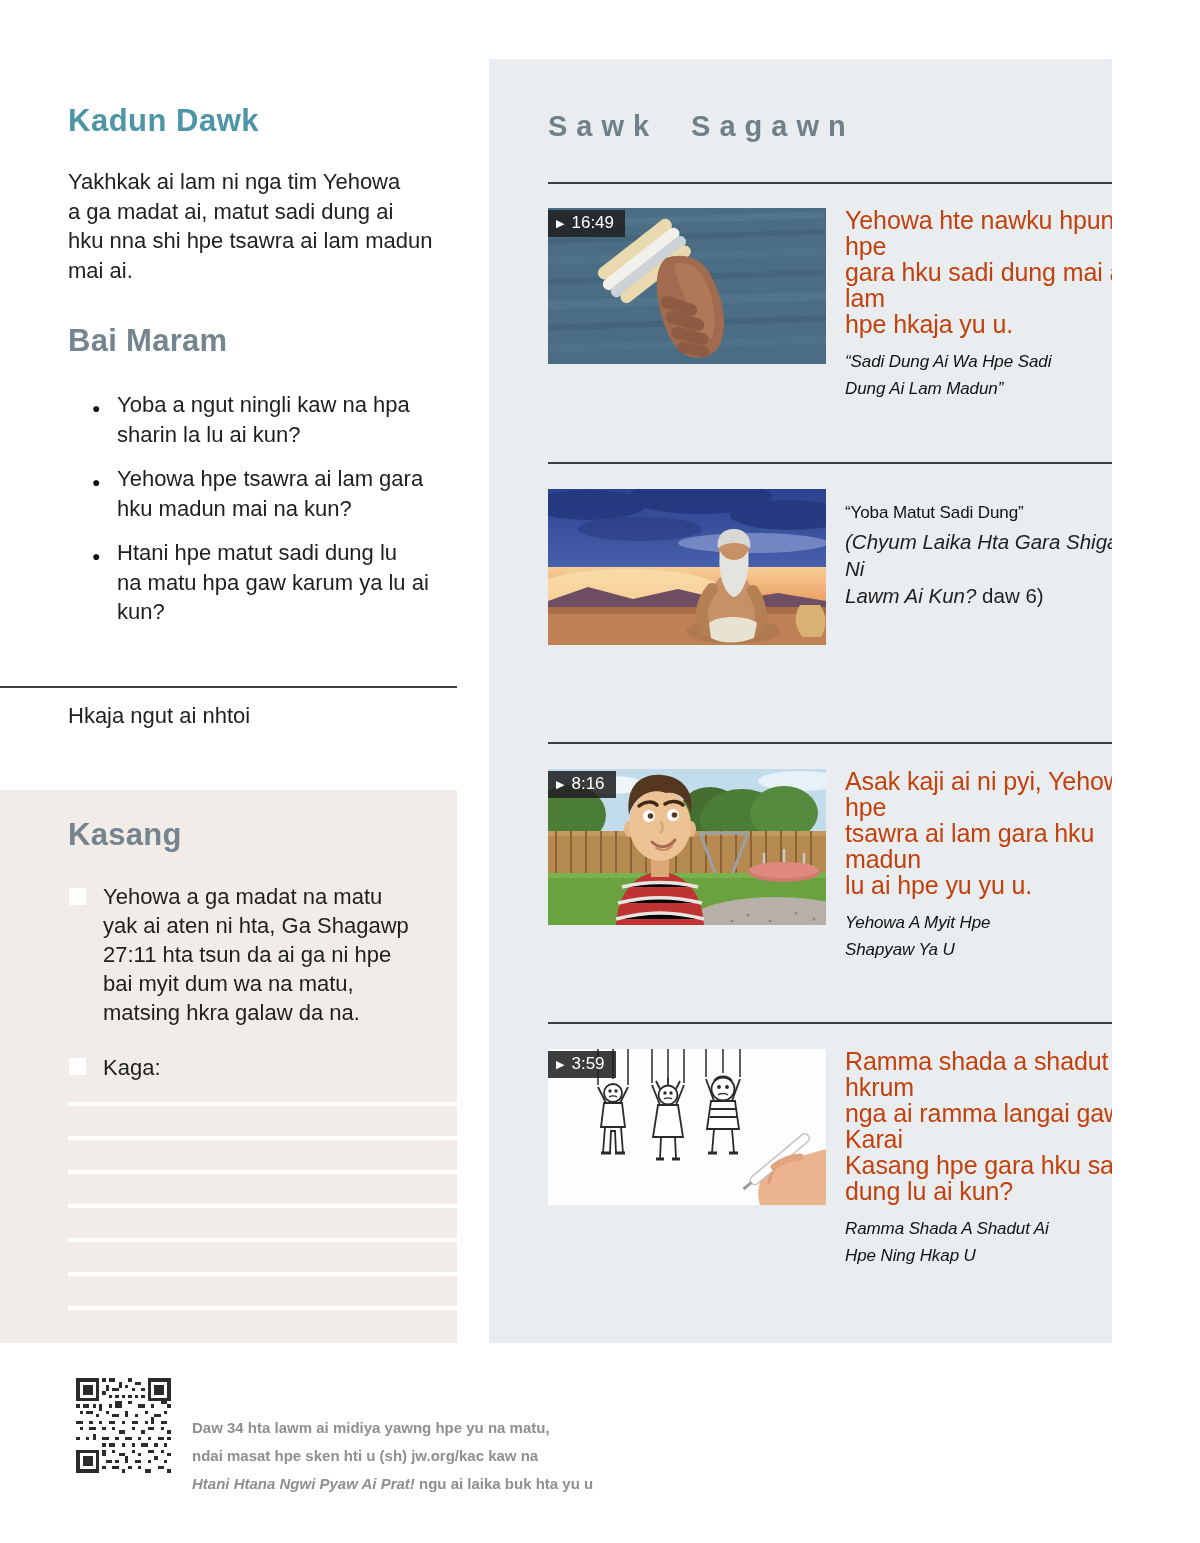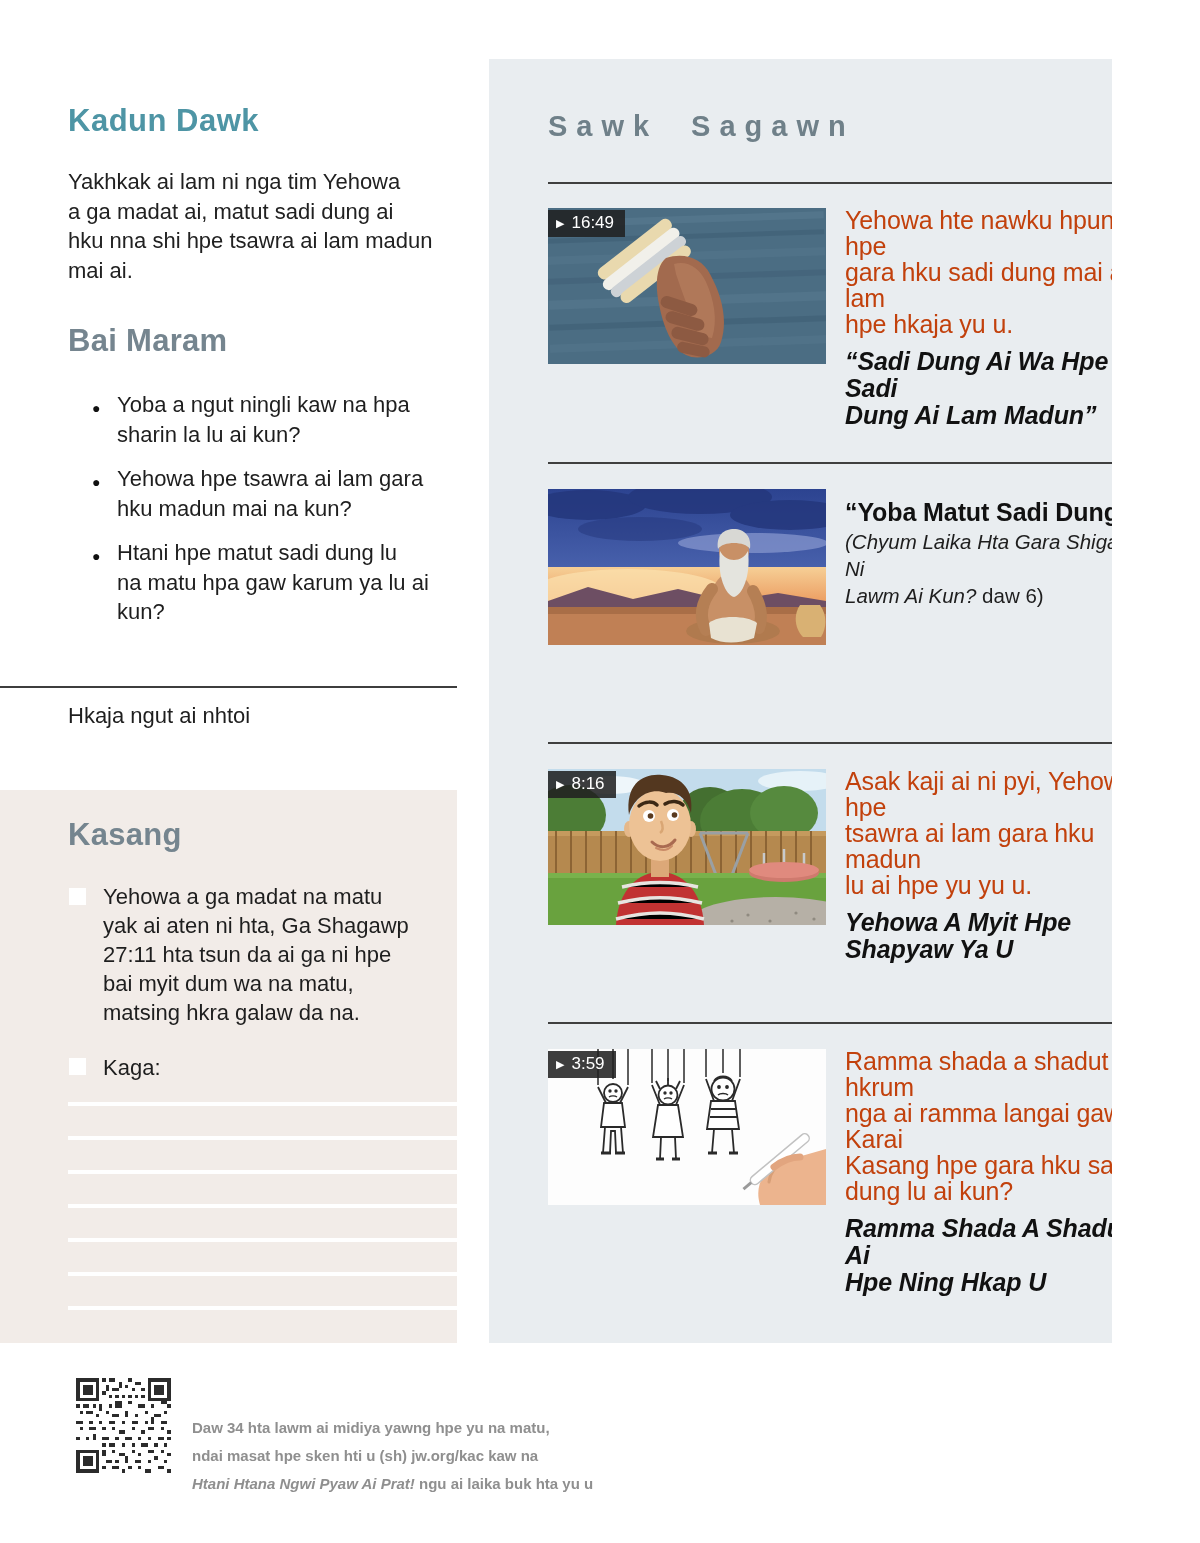--- a/index.html
+++ b/index.html
@@ -28,21 +28,21 @@
   .sawk-title{left:548px;top:110px;font-size:29px;font-weight:bold;color:#6f8089;
               letter-spacing:.31em;word-spacing:.55em;}
   .r-divider{left:548px;width:580px;height:0;border-top:2px solid #3f3f3f;}
   .thumb{left:548px;width:278px;height:156px;overflow:hidden;background:#888;}
   .thumb svg{display:block;}
   .badge{position:absolute;left:0;top:2px;display:inline-flex;align-items:center;gap:7px;
          background:rgba(32,32,32,.87);color:#fff;font-size:17px;padding:3px 11px 4px 8px;}
   .badge .tri{font-size:11px;line-height:1;}
   .v-text{left:845px;width:297px;}
   .v-desc{font-size:25px;line-height:26px;white-space:pre-line;color:#c2410c;letter-spacing:-.1px;}
-  .v-title{margin-top:11px;font-size:25px;line-height:27px;font-weight:bold;font-style:italic;
+  .v-title{margin-top:11px;font-size:17px;line-height:27px;font-weight:normal;font-style:italic;
            white-space:pre-line;color:#111;letter-spacing:-.1px;}
   .v-sub{margin-top:2px;font-size:20.5px;line-height:27px;white-space:pre-line;color:#1e1e1e;}
   .v-sub .it{font-style:italic;}
   
   .qr{left:70px;top:1372px;width:107px;height:107px;}
   .footer-text{left:192px;top:1414px;width:540px;font-size:15px;line-height:28px;
                font-weight:bold;color:#8f8f8f;}
   .footer-text .it{font-style:italic;}
 </style>
 </head>

